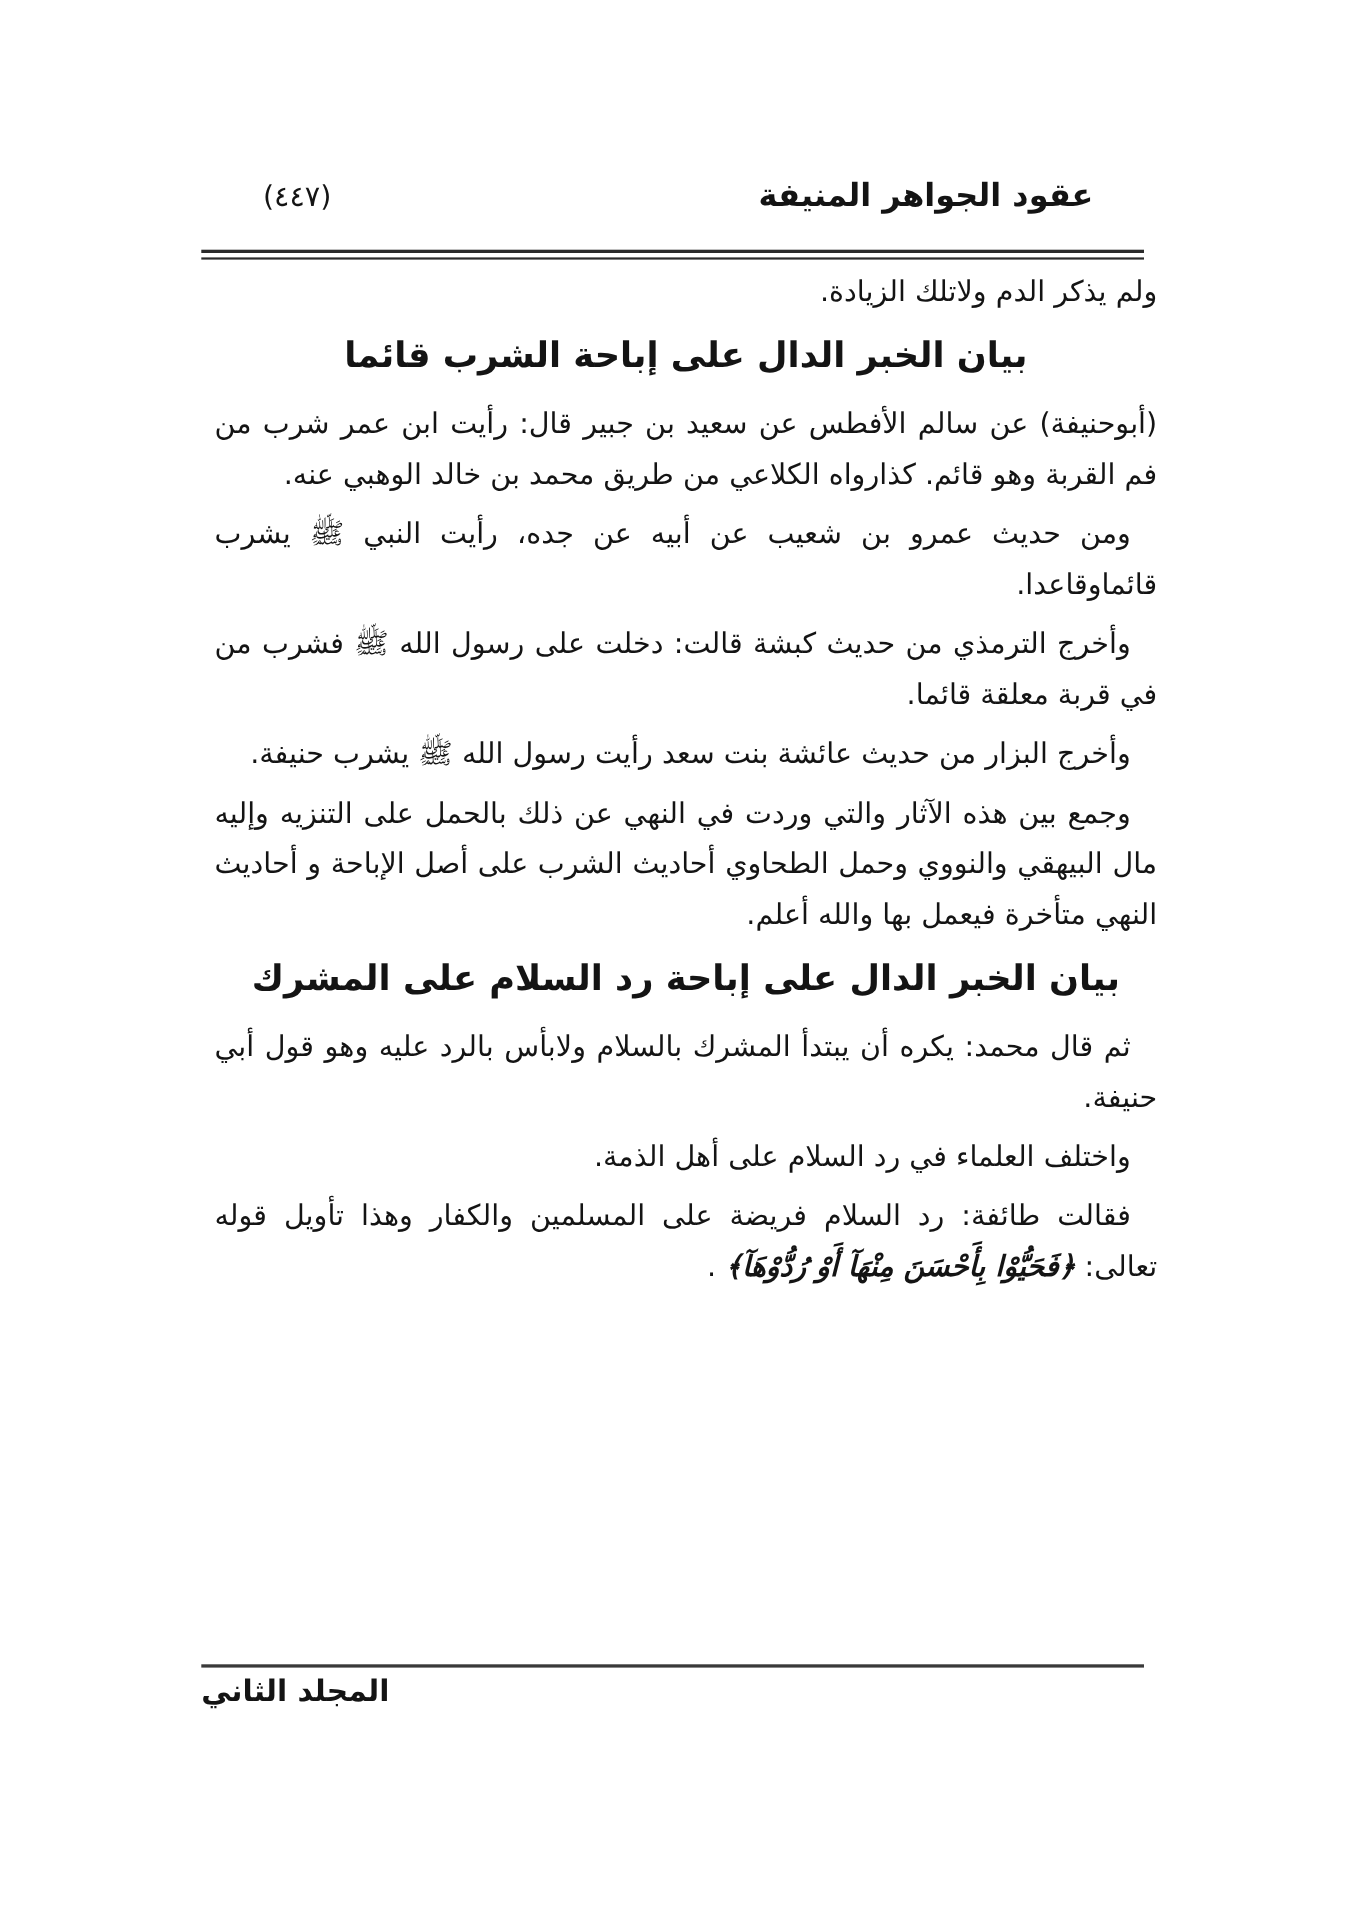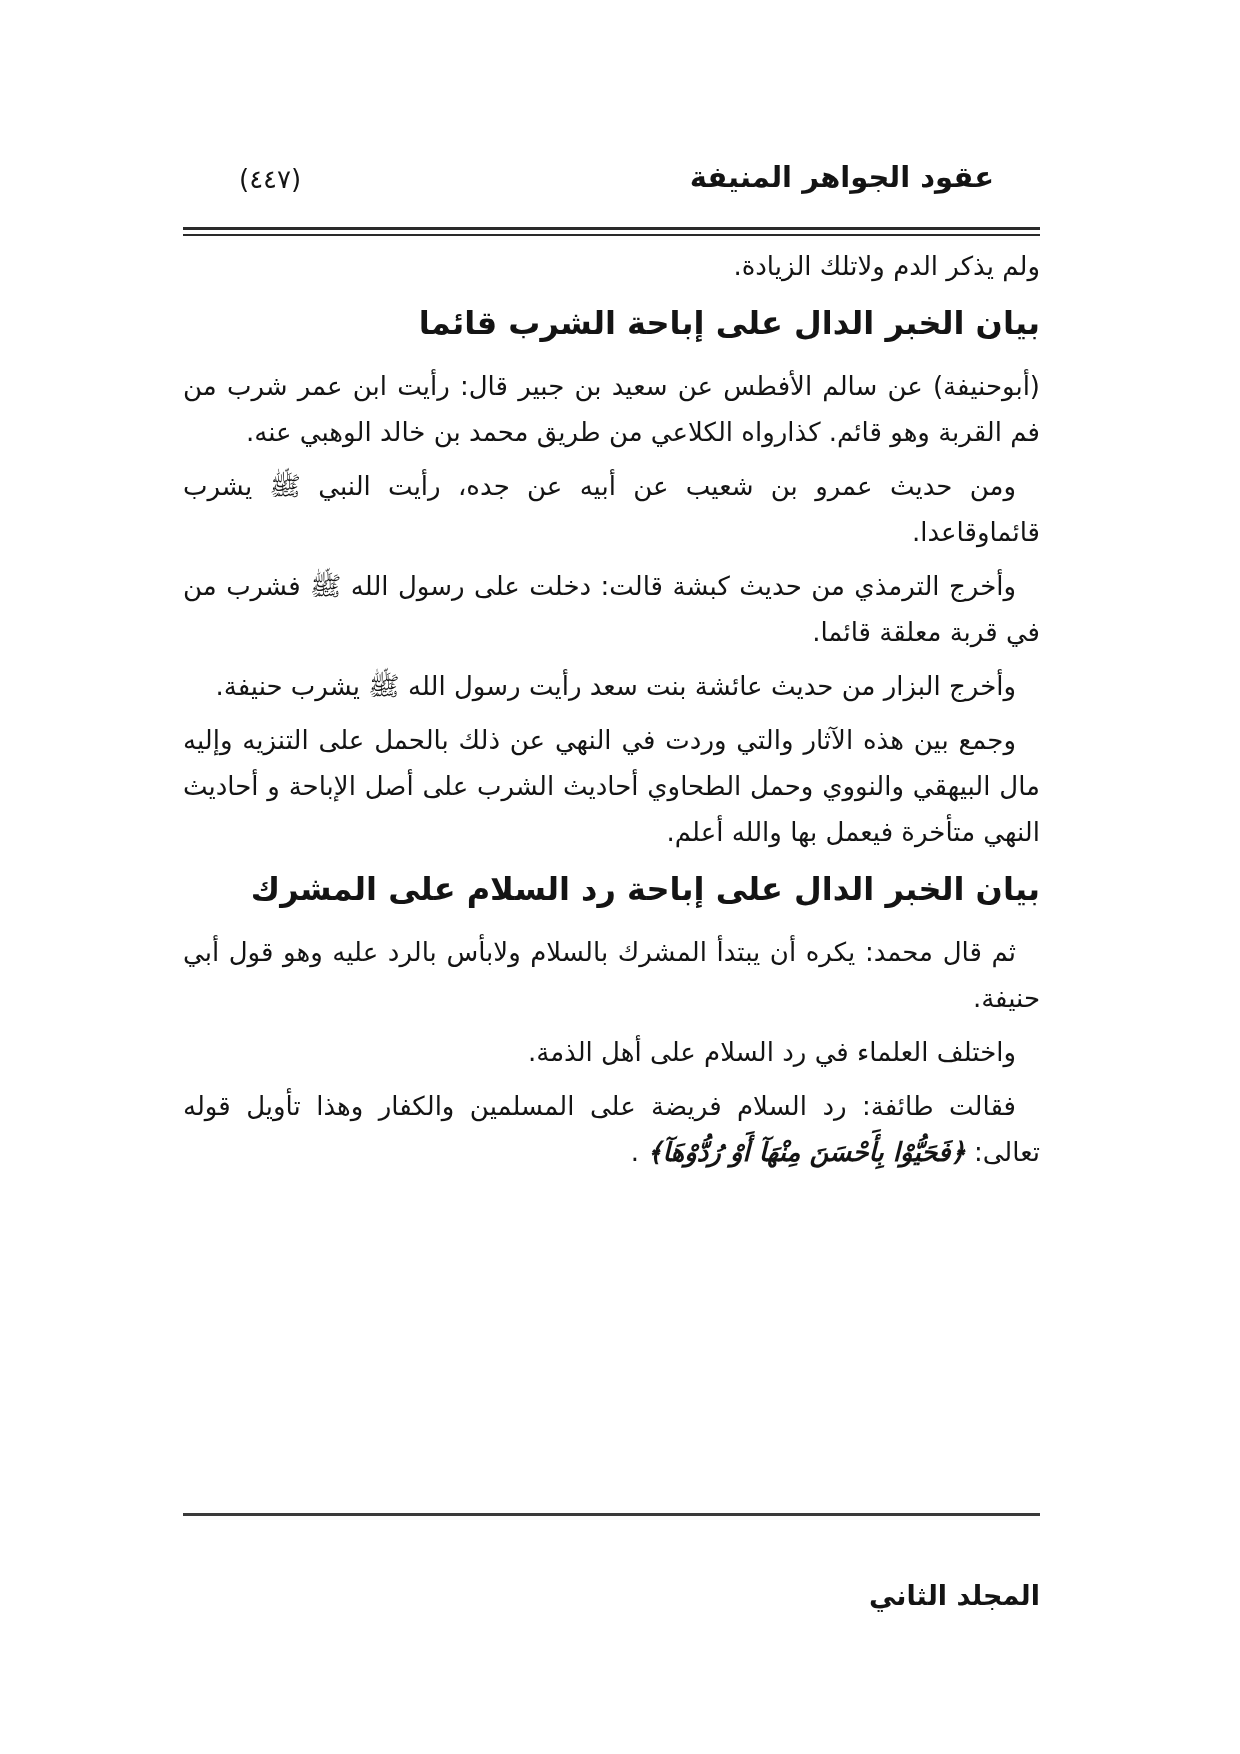--- a/index.html
+++ b/index.html
@@ -35,51 +35,52 @@
   .header-rule{
     position:absolute;
     top:227px; left:183px; width:857px;
     height:4px;
     border-top:3px solid #2a2a2a;
     border-bottom:2px solid #2a2a2a;
   }
   
   .body-text{
     position:absolute;
-    top:243px; left:183px; width:857px;
+    top:243px; left:195px; width:857px;
     direction:rtl;
     font-size:26px;
     line-height:46px;
     text-align:justify;
   }
   .body-text p{margin:0 0 8px 0;}
   .indent{text-indent:24px;}
   .section-heading{
     font-size:32px;
     font-weight:bold;
+    text-align:center;
     line-height:52px;
     margin:6px 0 14px 0;
     text-indent:0;
   }
   .quran{
     font-weight:bold;
     font-style:italic;
   }
   
   .footer-rule{
     position:absolute;
     top:1513px; left:183px; width:857px;
     height:0;
     border-top:3px solid #3a3a3a;
   }
   .footer{
     position:absolute;
-    top:1580px; left:183px; width:857px;
+    top:1522px; left:183px; width:857px;
     direction:rtl;
-    text-align:right;
+    text-align:left;
     font-weight:bold;
     font-size:27px;
   }
 </style>
 </head>
 <body>
 
 <div class="page">
 
   <div class="header">

